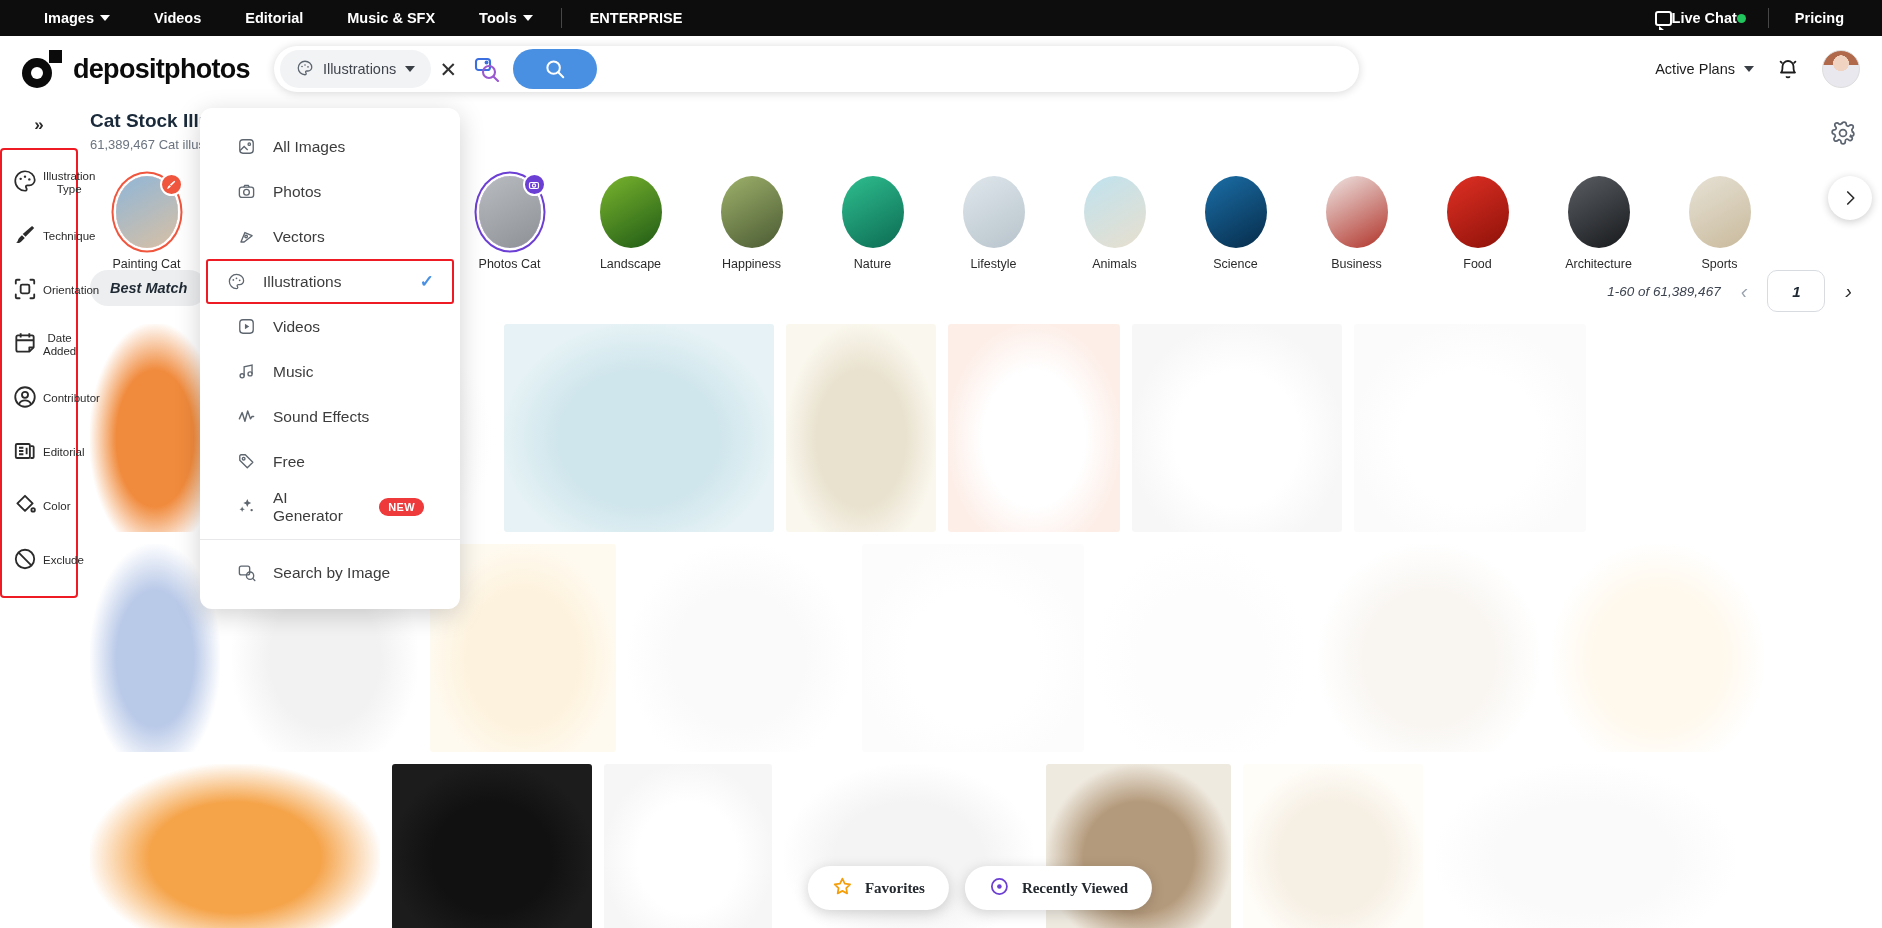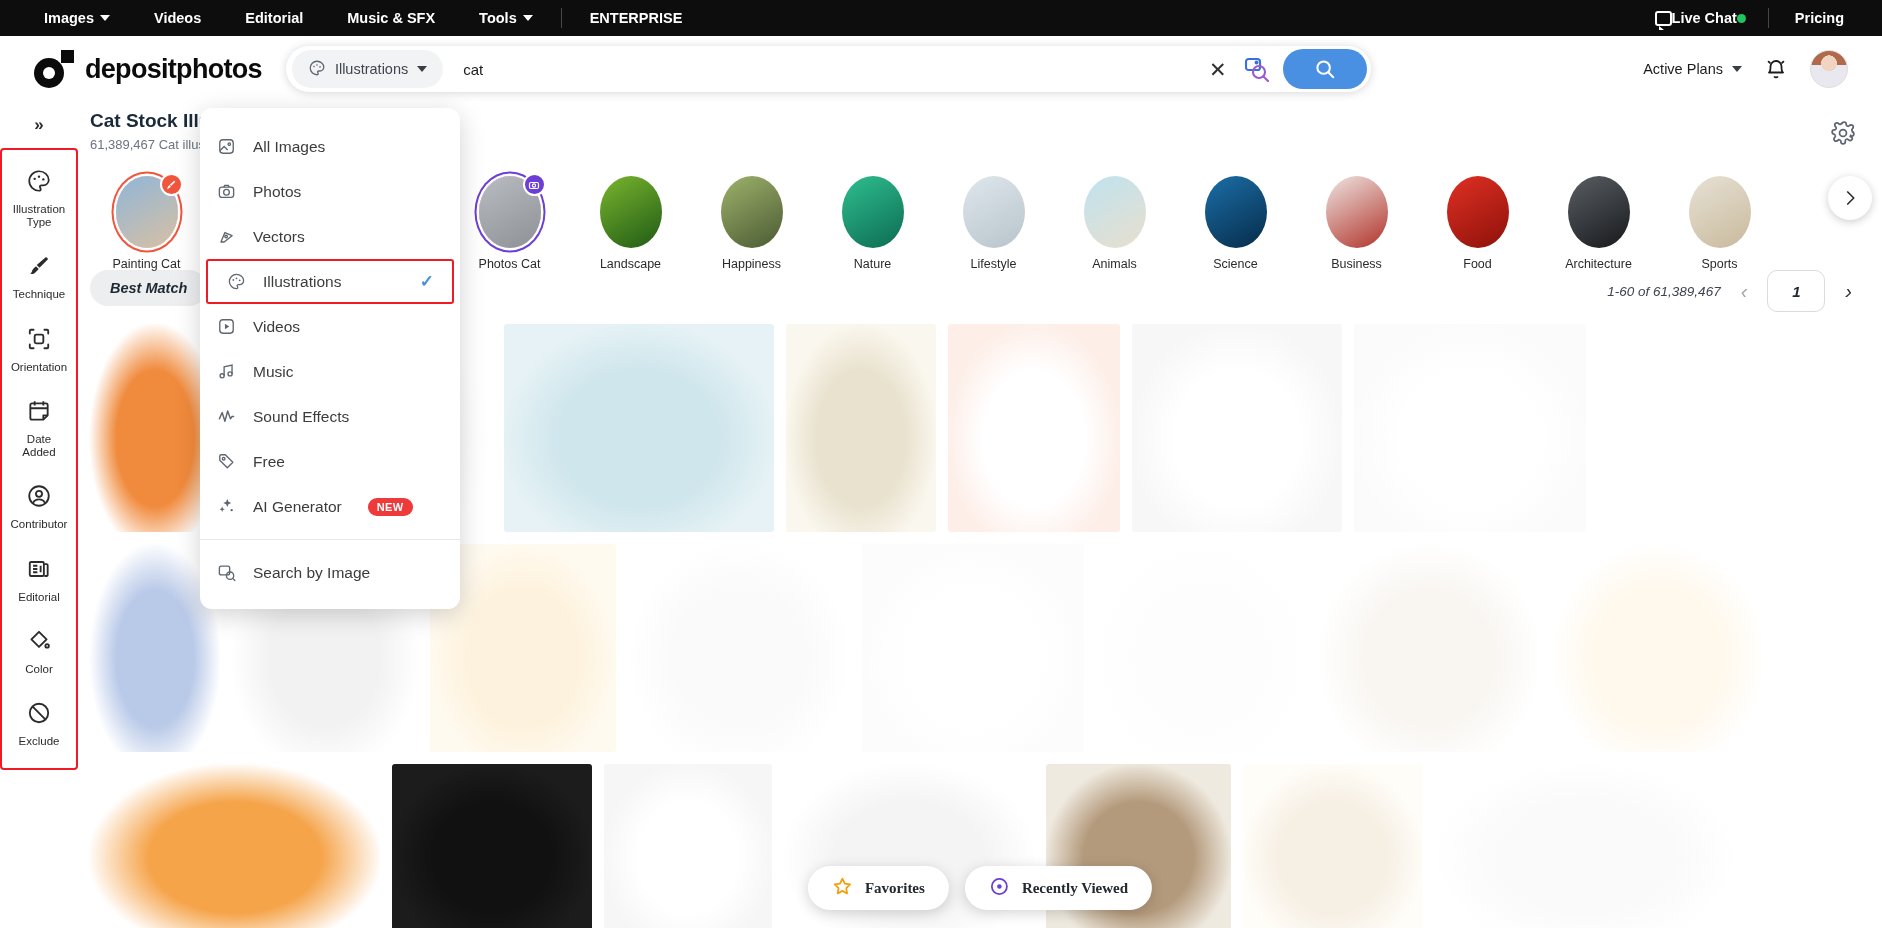--- a/index.html
+++ b/index.html
@@ -36,21 +36,21 @@
   }
   .chat-ico i::after {
     content: ""; position: absolute; left: 2px; bottom: -6px;
     border-left: 5px solid #fff; border-top: 4px solid transparent;
     border-bottom: 0 solid transparent; width: 0; height: 0;
   }
 
   
   .header {
     height: 66px; background: #fff; display: flex; align-items: center;
-    padding: 0 34px; position: relative; z-index: 30;
+    padding: 0 22px; position: relative; z-index: 30;
   }
   .logo { display: flex; align-items: center; gap: 9px; cursor: pointer; }
   .logo-mark { position: relative; width: 42px; height: 38px; }
   .logo-mark .sq { position: absolute; right: 2px; top: 0; width: 13px; height: 13px; background: #0b0b0b; }
   .logo-mark .ring {
     position: absolute; left: 0; bottom: 0; width: 30px; height: 30px;
     border-radius: 50%; background: #0b0b0b;
   }
   .logo-mark .ring::after {
     content: ""; position: absolute; left: 9px; top: 9px; width: 12px; height: 12px;
@@ -100,21 +100,21 @@
   }
 
   
   .dropdown {
     position: absolute; left: 200px; top: 108px; width: 260px;
     background: #fff; border-radius: 12px; padding: 16px 0 14px;
     box-shadow: 0 6px 26px rgba(0,0,0,0.18); z-index: 50;
   }
   .dd-item {
     display: flex; align-items: center; gap: 16px; height: 45px;
-    padding: 0 16px; font-size: 15.5px; color: #3c3c3c; cursor: pointer; position: relative;
+    padding: 0 36px; font-size: 15.5px; color: #3c3c3c; cursor: pointer; position: relative;
   }
   .dd-ico { width: 21px; height: 21px; flex: 0 0 21px; display: flex; align-items: center; justify-content: center; }
   .dd-item.selected {
     border: 2px solid #ee1b24; border-radius: 3px; margin: 0 6px; padding: 0 18px; height: 45px;
   }
   .dd-check { margin-left: auto; color: #4a90e2; font-size: 17px; font-weight: bold; }
   .dd-sep { height: 1px; background: #e8e8ea; margin: 10px 0; }
   .badge-new {
     background: #ee3a3a; color: #fff; font-size: 11px; font-weight: bold;
     border-radius: 9px; padding: 3px 9px; margin-left: 10px; letter-spacing: 0.4px;
@@ -123,21 +123,21 @@
   
   .sidebar {
     position: absolute; left: 0; top: 102px; width: 78px; z-index: 20;
   }
   .collapse-btn {
     height: 46px; display: flex; align-items: center; justify-content: center;
     font-size: 17px; color: #2b2b2b; cursor: pointer; font-weight: bold;
   }
   .filters-box { border: 2px solid #ee1b24; border-radius: 4px; padding: 6px 0 8px; }
   .filter {
-    display: flex; flex-direction: column; align-items: center; gap: 5px;
+    display: flex; flex-direction: row; align-items: center; gap: 5px;
     padding: 12px 10px; cursor: pointer;
   }
   .filter-label { font-size: 11.5px; color: #2b2b2b; text-align: center; line-height: 1.15; font-weight: 500; }
 
   
   .main { position: absolute; left: 78px; top: 102px; right: 0; bottom: 0; }
   .page-title { font-size: 19px; font-weight: bold; color: #1a2a3a; padding: 8px 0 0 12px; }
   .page-sub { font-size: 13px; color: #6b7480; padding: 5px 0 0 12px; }
   .gear {
     position: absolute; right: 26px; top: 18px; width: 26px; height: 26px; cursor: pointer;
@@ -255,21 +255,20 @@
         <svg width="18" height="18" viewBox="0 0 24 24" fill="none" stroke="#5d656f" stroke-width="1.7">
           <path d="M12 3a9 9 0 1 0 0 18c1 0 1.6-.7 1.6-1.5 0-.9-.8-1.3-.8-2.2 0-.7.6-1.3 1.4-1.3H16A5 5 0 0 0 21 11c0-4.4-4-8-9-8z"></path>
           <circle cx="8" cy="10" r="1.1" fill="#5d656f" stroke="none"></circle>
           <circle cx="12" cy="8" r="1.1" fill="#5d656f" stroke="none"></circle>
           <circle cx="16" cy="10.5" r="1.1" fill="#5d656f" stroke="none"></circle>
         </svg>
       </span>
       <span>Illustrations</span>
       <span class="caret-grey"></span>
     </div>
-    <input class="search-input" value="cat" placeholder="Search for images" style="">
     <div class="clear-x">✕</div>
     <div class="imgsearch-btn">
       <svg width="28" height="26" viewBox="0 0 28 26" fill="none">
         <rect x="3" y="3" width="14" height="11" rx="2.6" stroke="#3b6fe0" stroke-width="2.1"></rect>
         <circle cx="13.5" cy="6.5" r="1.9" fill="#3b6fe0"></circle>
         <circle cx="16" cy="16" r="6" stroke="#9b59d0" stroke-width="2.1"></circle>
         <line x1="20.4" y1="20.4" x2="25" y2="25" stroke="#9b59d0" stroke-width="2.1" stroke-linecap="round"></line>
       </svg>
     </div>
     <div class="go-btn">

